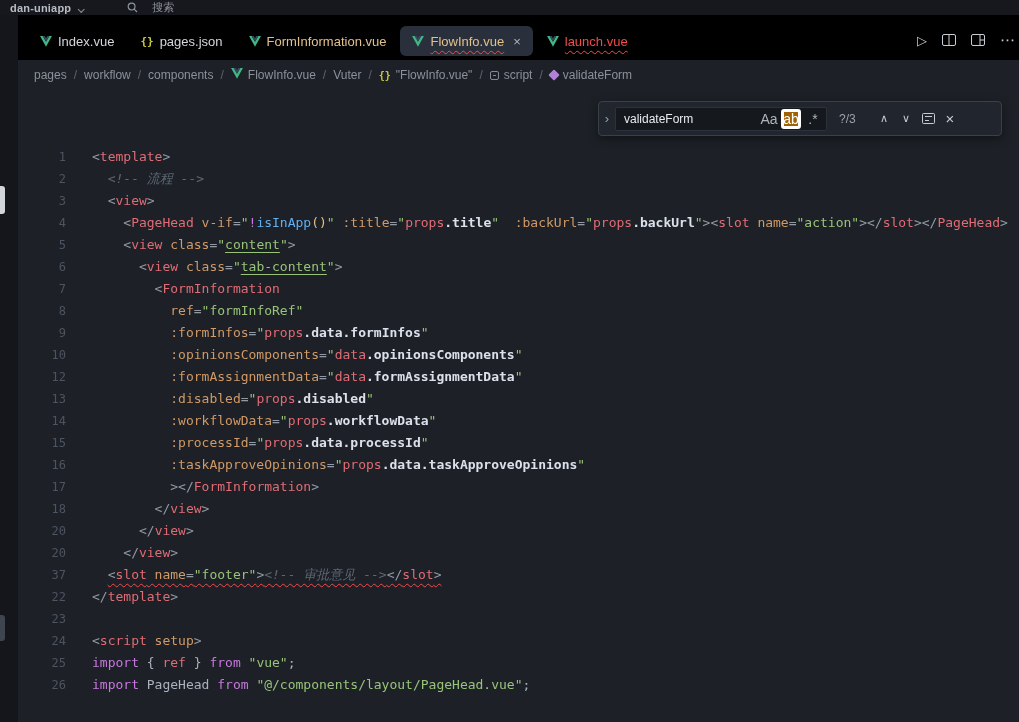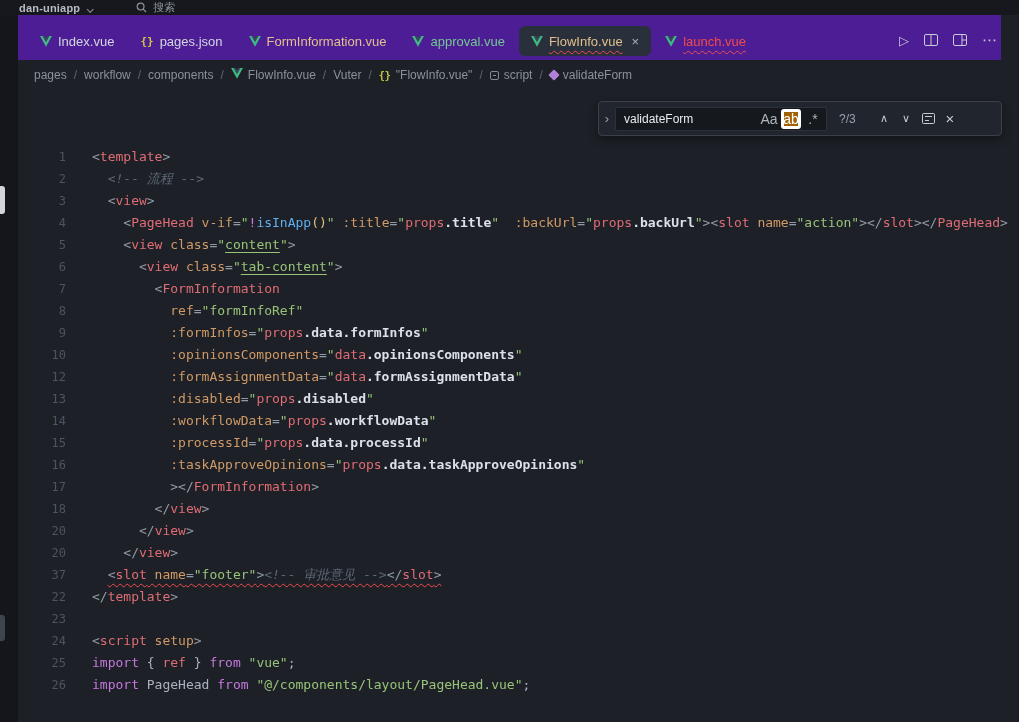--- a/index.html
+++ b/index.html
@@ -1,33 +1,33 @@
 <!DOCTYPE html>
 <html><head>
 <meta charset="utf-8">
 <style>
 *{box-sizing:border-box;margin:0;padding:0}
 html,body{width:1019px;height:722px;overflow:hidden}
 body{background:#1d2127;font-family:"Liberation Sans",sans-serif;position:relative;color:#c6ccd4}
 
 
 .titlebar{position:absolute;left:0;top:0;right:0;height:15px;background:#16181d;display:flex;align-items:center;overflow:hidden;z-index:6}
-.proj{display:flex;align-items:flex-end;gap:7px;margin-left:19px;cursor:default}
+.proj{display:flex;align-items:flex-end;gap:7px;margin-left:10px;cursor:default}
 .proj-name{font-size:11px;font-weight:700;color:#b8bdc5;letter-spacing:.2px}
 .chev-down{width:5px;height:5px;border-right:1px solid #8a9099;border-bottom:1px solid #8a9099;transform:rotate(45deg) translate(-1px,-2px)}
-.gsearch{display:flex;align-items:center;gap:6px;margin-left:44px;color:#8d939b;font-size:11px}
+.gsearch{display:flex;align-items:center;gap:14px;margin-left:44px;color:#8d939b;font-size:11px}
 
 
 .rail{position:absolute;left:0;top:15px;bottom:0;width:18px;background:#14161b;z-index:4}
 .rail-mark{position:absolute;left:0;width:5px;border-radius:0 3px 3px 0}
 .m1{top:171px;height:28px;background:#d2d6db}
 .m2{top:600px;height:26px;background:#3e454e}
 
 
-.tabstrip{position:absolute;left:18px;right:18px;top:15px;height:45px;background:#4c1d95;z-index:3}
+.tabstrip{position:absolute;left:18px;right:0;top:15px;height:45px;background:#000000;z-index:3}
 .tabbar{position:absolute;left:10px;bottom:4px;display:flex;gap:2px}
 .tab{display:flex;align-items:center;height:30px;padding:0 12px;border-radius:6px;font-size:13px;cursor:pointer;white-space:nowrap}
 .tab.active{background:#2a303b}
 .ficon{display:flex;align-items:center;margin-right:6px}
 .ficon.json{color:#cbcb41;font-family:"DejaVu Sans Mono",monospace;font-size:11px;font-weight:700}
 .tclose{margin-left:9px;color:#aeb4bd;font-size:13px;line-height:1}
 .squiggle{text-decoration-line:underline;text-decoration-style:wavy;text-decoration-color:#f14c4c;text-decoration-thickness:1px;text-underline-offset:4px}
 .editor-actions{position:absolute;right:4px;bottom:11px;display:flex;align-items:center;gap:15px;color:#c8cdd4}
 .ea{display:flex;align-items:center;font-size:13px;cursor:pointer}
 .ea.more{font-size:15px}
@@ -112,29 +112,20 @@
       </div>
       <div class="tab">
         <span class="ficon">
           <svg width="12" height="11" viewBox="0 0 14 13">
             <polygon points="0,0 7,12.6 14,0 10.9,0 7,6.8 3.1,0" fill="#41b883"></polygon>
             <polygon points="3.1,0 7,6.8 10.9,0 8.5,0 7,2.7 5.5,0" fill="#35495e"></polygon>
           </svg>
         </span>
         <span class="tlabel" style="color:#e2c08d">FormInformation.vue</span>
       </div>
-      <div class="tab">
-        <span class="ficon">
-          <svg width="12" height="11" viewBox="0 0 14 13">
-            <polygon points="0,0 7,12.6 14,0 10.9,0 7,6.8 3.1,0" fill="#41b883"></polygon>
-            <polygon points="3.1,0 7,6.8 10.9,0 8.5,0 7,2.7 5.5,0" fill="#35495e"></polygon>
-          </svg>
-        </span>
-        <span class="tlabel" style="color:#73c991">approval.vue</span>
-      </div>
       <div class="tab active">
         <span class="ficon">
           <svg width="12" height="11" viewBox="0 0 14 13">
             <polygon points="0,0 7,12.6 14,0 10.9,0 7,6.8 3.1,0" fill="#41b883"></polygon>
             <polygon points="3.1,0 7,6.8 10.9,0 8.5,0 7,2.7 5.5,0" fill="#35495e"></polygon>
           </svg>
         </span>
         <span class="tlabel squiggle" style="color:#e2c08d">FlowInfo.vue</span>
         <span class="tclose">×</span>
       </div>

